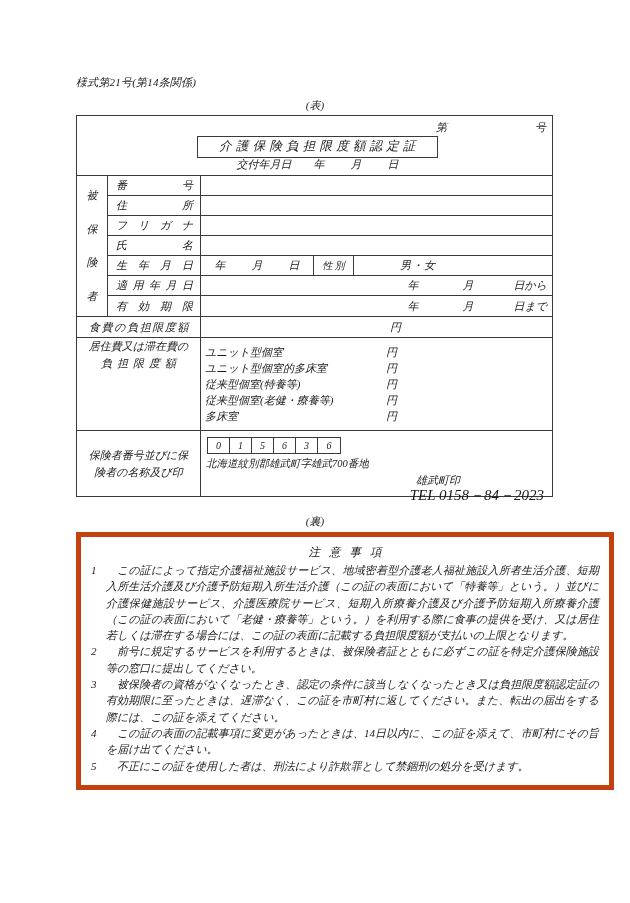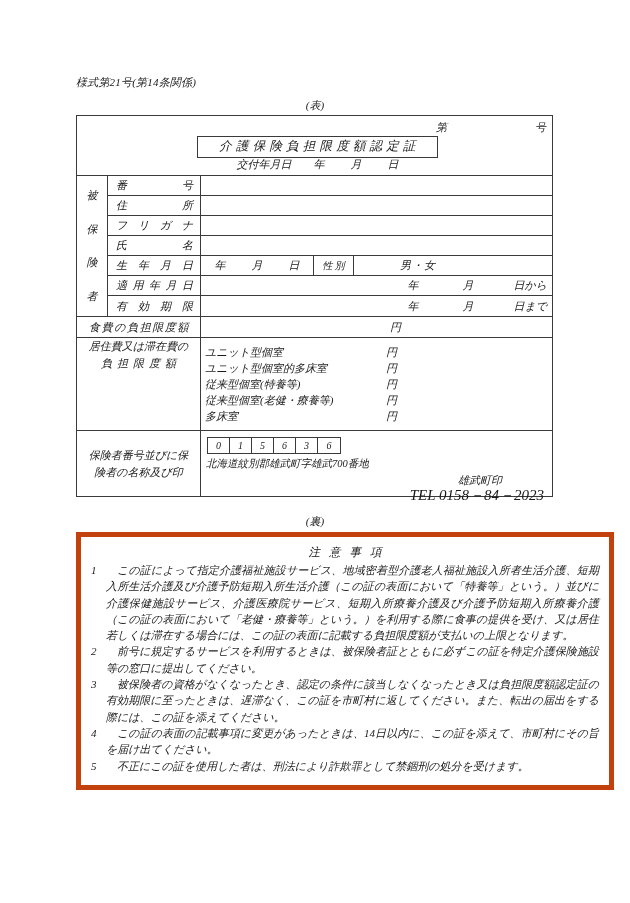--- a/index.html
+++ b/index.html
@@ -300,21 +300,21 @@
     top: 26px;
     font-size: 10.5px;
     white-space: nowrap;
   }
   .ins-name-line {
     position: absolute;
     right: 8px;
     top: 42px;
     width: 128px;
     display: flex;
-    justify-content: center;
+    justify-content: flex-start;
     font-size: 11px;
   }
   .ins-tel {
     position: absolute;
     right: 8px;
     top: 55px;
     font-size: 15px;
     white-space: nowrap;
   }
 

